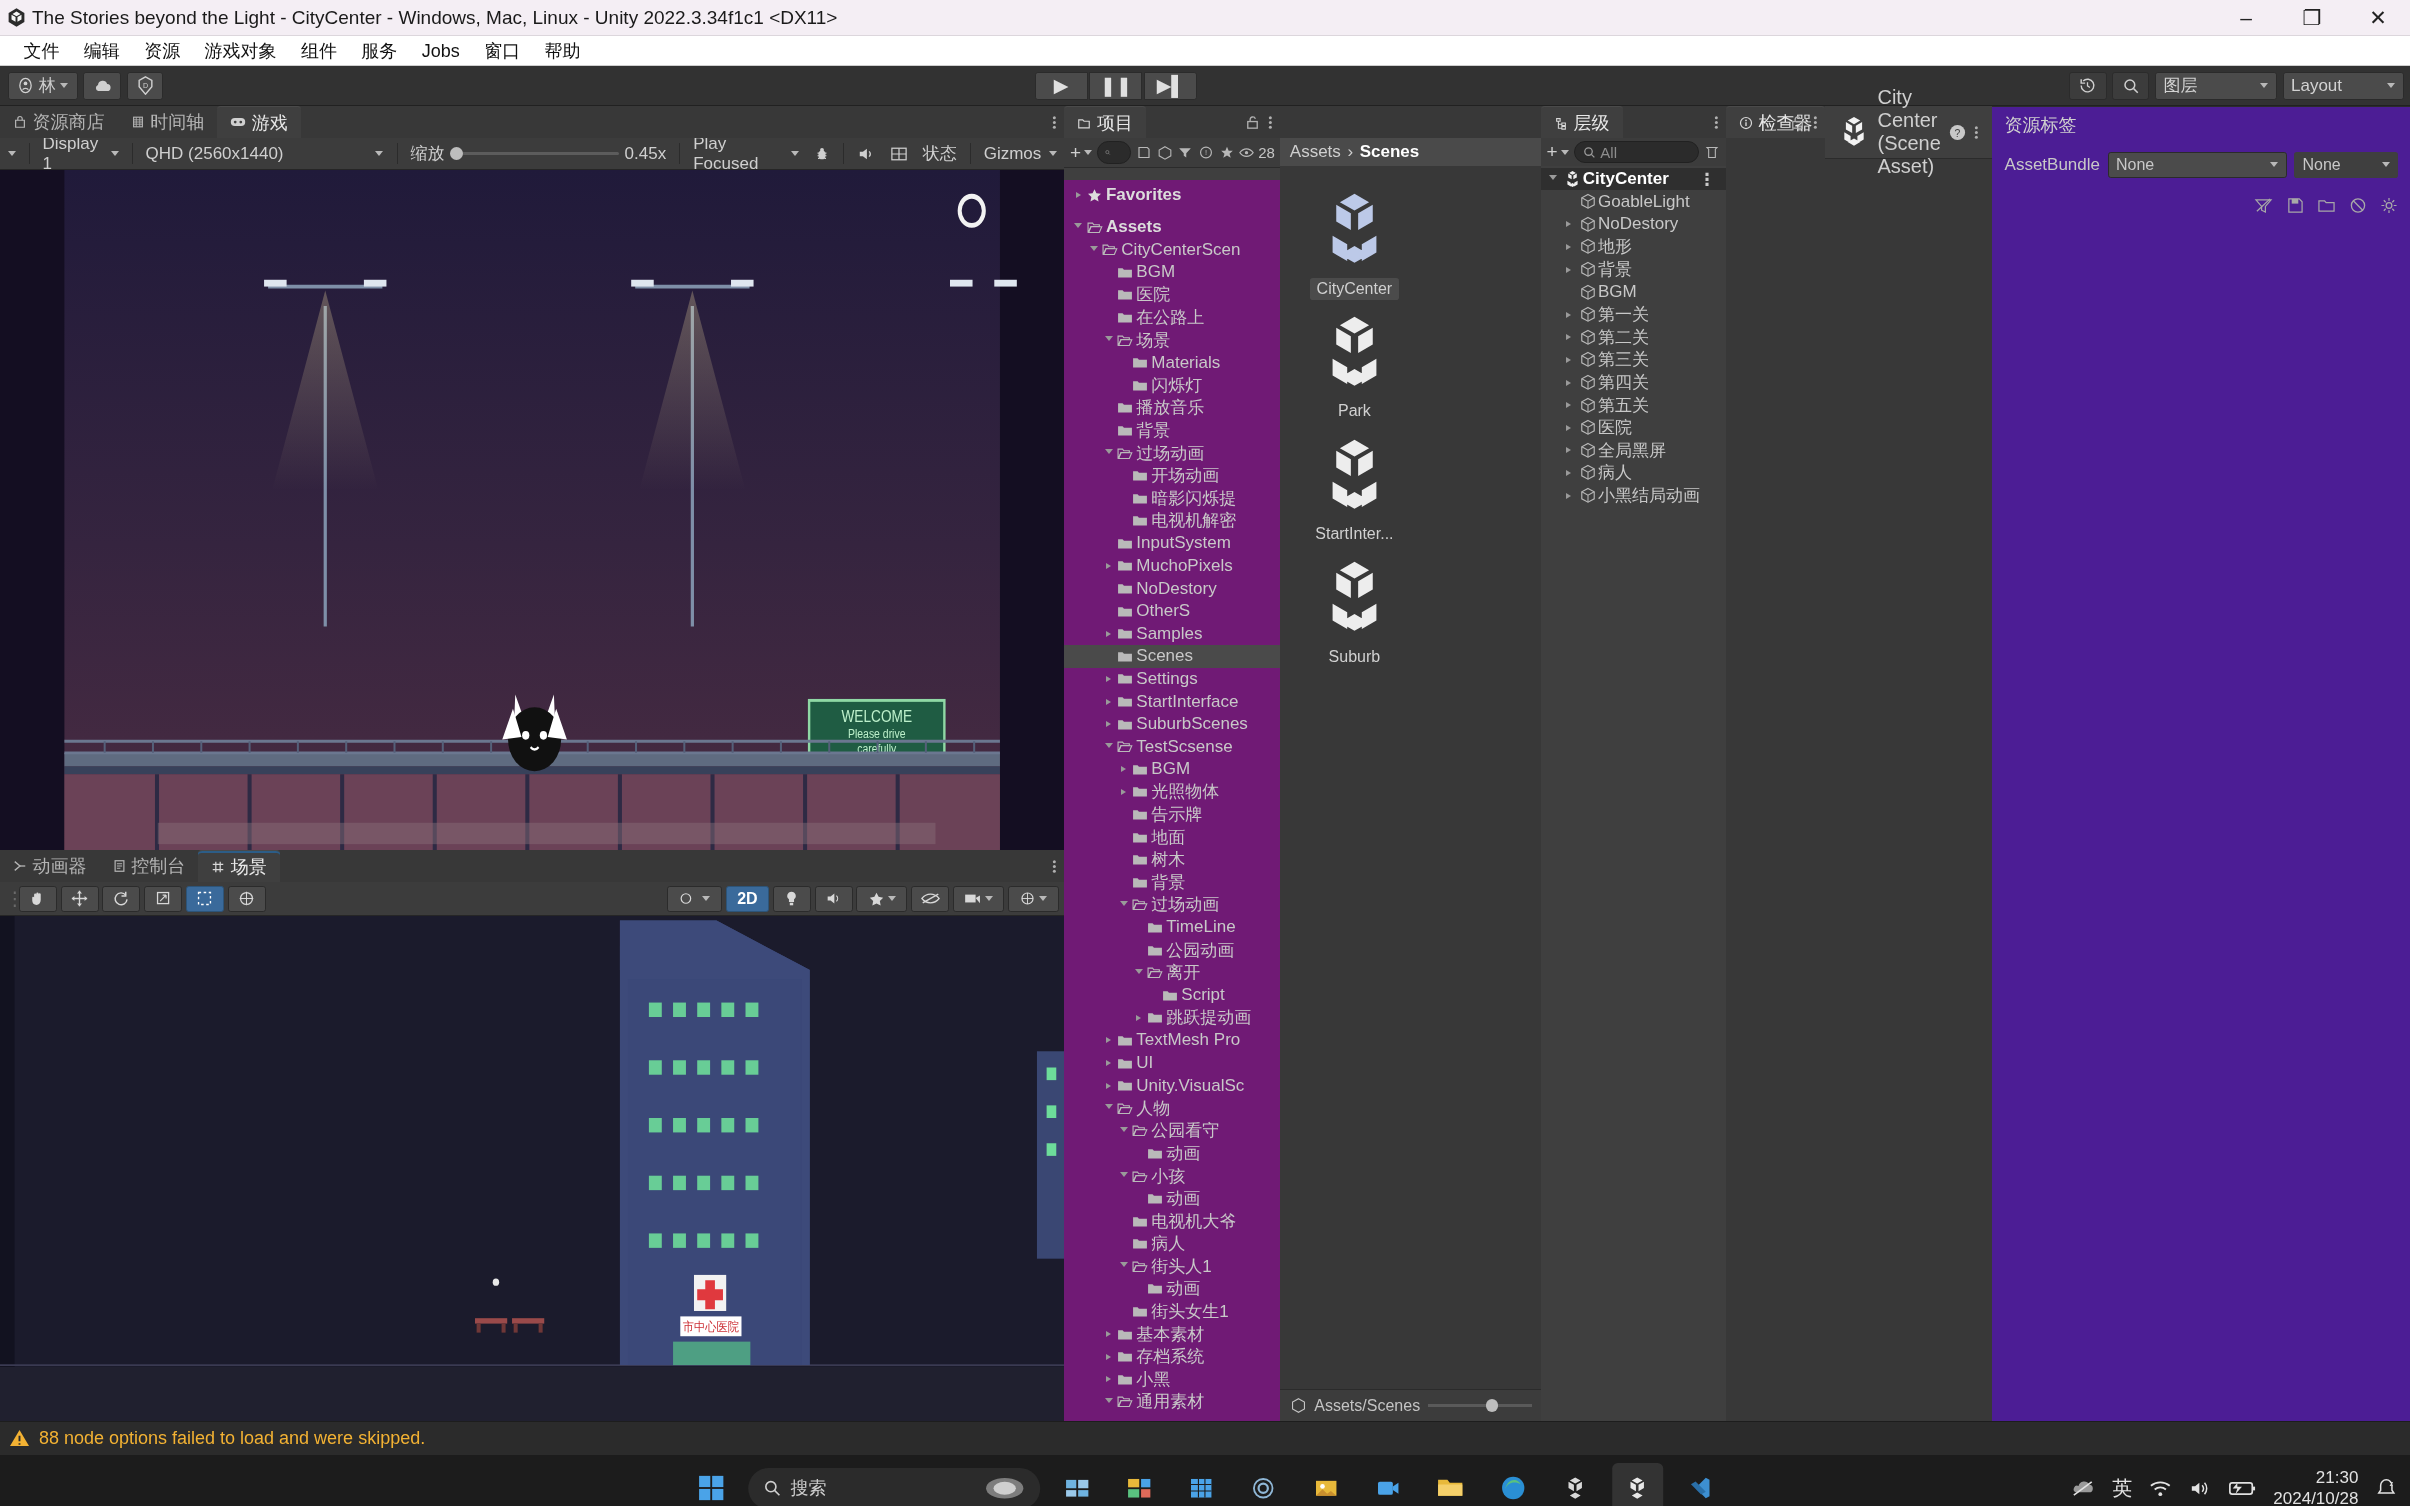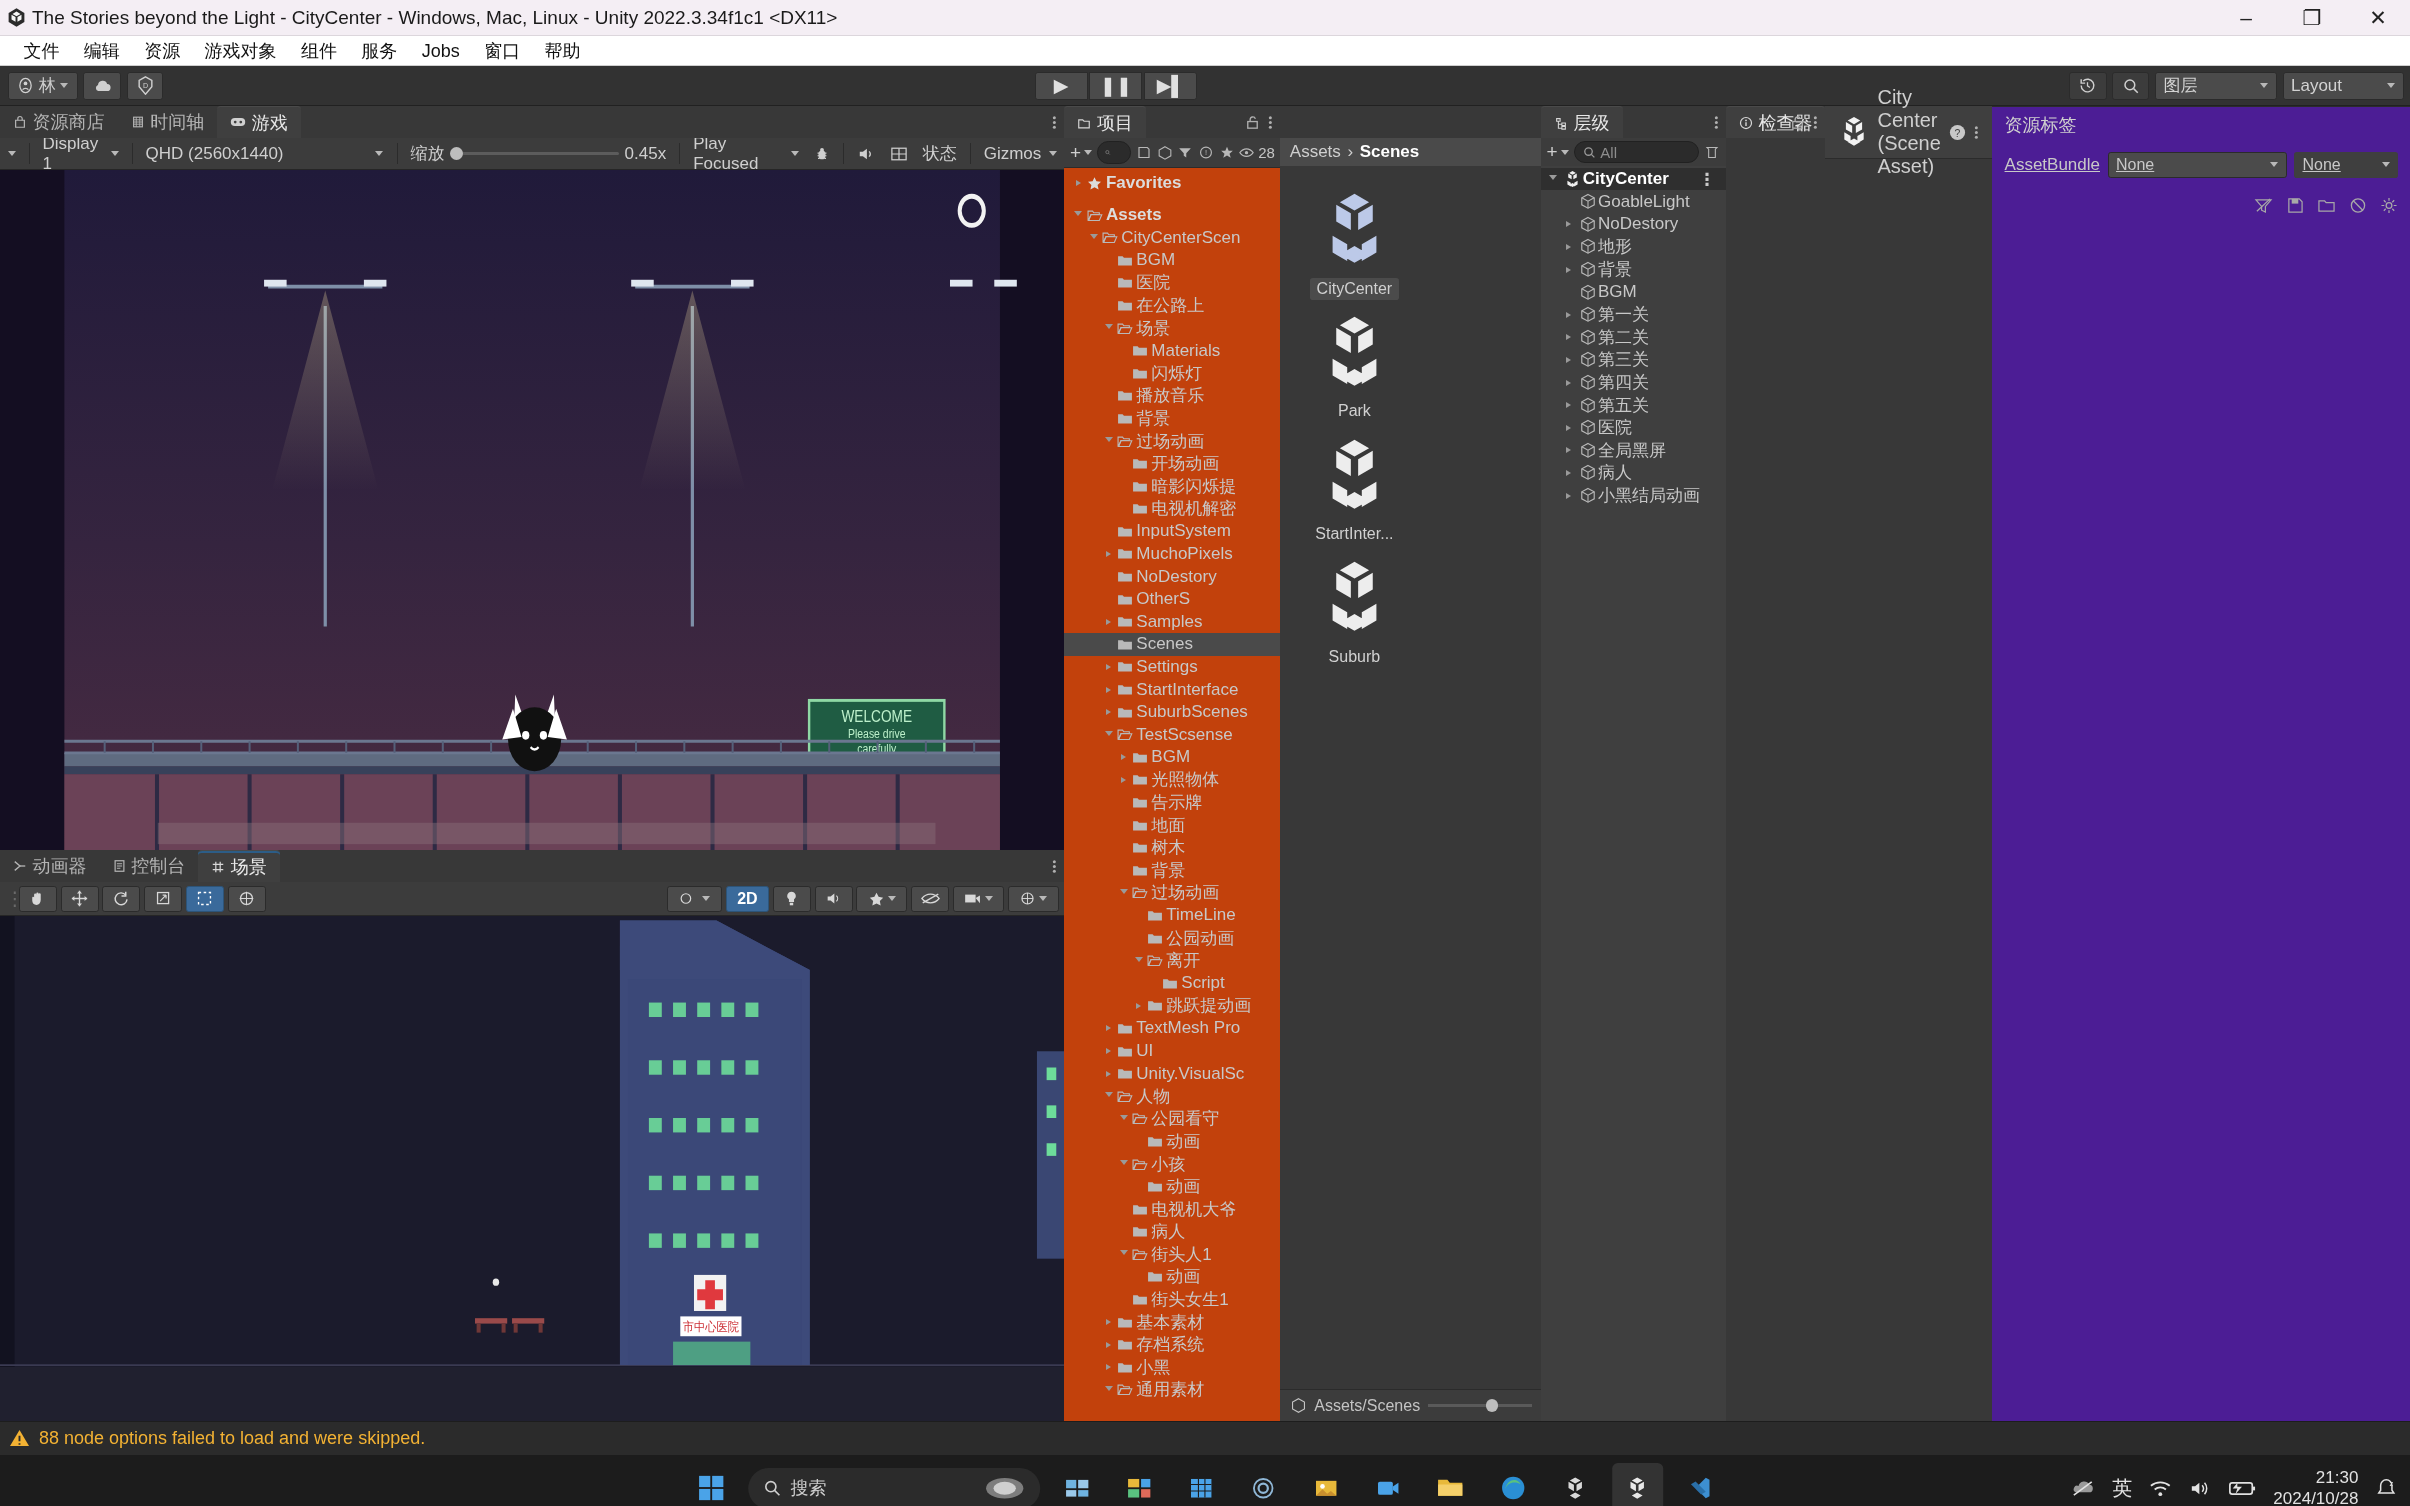--- a/index.html
+++ b/index.html
@@ -93,21 +93,21 @@
   }
   .stool.sel { background:#3a6a9b; border-color:#2d5478; }
   #scenecanvas { flex:1; position:relative; overflow:hidden; background:#1b1b2b; }
 
   
   #projectcol { width:261px; }
   #projectpanel { flex:1; display:flex; flex-direction:column; background:#3f3f3f; overflow:hidden; }
   #projtoolbar { height:30px; background:#3c3c3c; display:flex; align-items:center; gap:4.7px; padding:0 5.6px; border-bottom:0.9px solid #2b2b2b;}
   .searchbox { flex:1; height:22.6px; background:#2b2b2b; border:0.9px solid #212121; border-radius:11.3px; display:flex; align-items:center; padding:0 7.5px; gap:4.7px; color:#8d8d8d; font-size:15px;}
   #projbody { flex:1; display:flex; overflow:hidden; }
-  #projtree { width:100%; overflow:hidden; background:#c2410c; padding-top:3.8px; position:relative;}
+  #projtree { width:100%; overflow:hidden; background:#701a75; padding-top:3.8px; position:relative;margin-top:12px;}
   .trow { height:22.6px; display:flex; align-items:center; font-size:17px; color:#c8c8c8; white-space:nowrap; }
   .trow.sel { background:#4a4a4a; }
   .trow.bold { font-weight:bold; color:#dcdcdc; }
   .tw { width:17px; display:flex; justify-content:center; align-items:center; flex:none;}
   .tw i { display:block; width:0;height:0;border-left:5.6px solid #9a9a9a;border-top:3.8px solid transparent;border-bottom:3.8px solid transparent;}
   .tw.open i { border-left:4.7px solid transparent;border-right:4.7px solid transparent;border-top:5.6px solid #9a9a9a; }
   .ficon { width:19px; flex:none; display:flex; align-items:center; }
   .ficon svg { display:block; }
   .tlabel { overflow:hidden; }
 
@@ -138,21 +138,21 @@
   #insphdr { height:53px; background:#3f3f3f; display:flex; align-items:center; gap:7px; padding:0 13px; border-bottom:0.9px solid #2b2b2b;}
   #insphdr .ititle { font-size:20px; color:#cfcfcf; flex:1; }
   #inspbody { flex:1; background:#3f3f3f; position:relative; }
   .openbtn {
     position:absolute; right:13px; top:21px; height:28px; padding:0 13px; background:#585858;
     border:0.9px solid #2f2f2f; border-radius:2.8px; color:#e4e4e4; font-size:17px;
     display:flex; align-items:center;
   }
   #assetlabels { border-top:0.9px solid #2b2b2b; background:#4c1d95; }
   #assetlabels .alhdr { height:36px; display:flex; align-items:center; padding:0 13px; font-size:18px; color:#cfcfcf;}
-  #bundlerow { height:43px; display:flex; align-items:center; gap:7.5px; padding:0 13px; font-size:17px; color:#c8c8c8;text-decoration:underline;}
+  #bundlerow { height:43px; display:flex; align-items:center; gap:7.5px; padding:0 13px; font-size:17px; color:#c8c8c8;}
   .bundledd { height:26px; background:#4b4b4b; border:0.9px solid #2b2b2b; border-radius:2.8px; display:flex; align-items:center; justify-content:space-between; padding:0 7.5px; font-size:16px;}
   #bundleicons { height:38px; display:flex; align-items:center; justify-content:flex-end; gap:13px; padding:0 13px; color:#b0b0b0;}
 
   
   #statusbar { height:34px; background:#2b2b2b; display:flex; align-items:center; gap:8.5px; padding:0 9.4px; border-top:0.9px solid #1d1d1d;}
   #statusbar .smsg { color:#f3b233; font-size:18px; }
 
   
   #taskbar { height:66px; background:#1c1c1c; display:flex; align-items:center; position:relative; }
   #tb-center { position:absolute; left:50%; transform:translateX(-50%); display:flex; align-items:center; gap:11.3px; }

